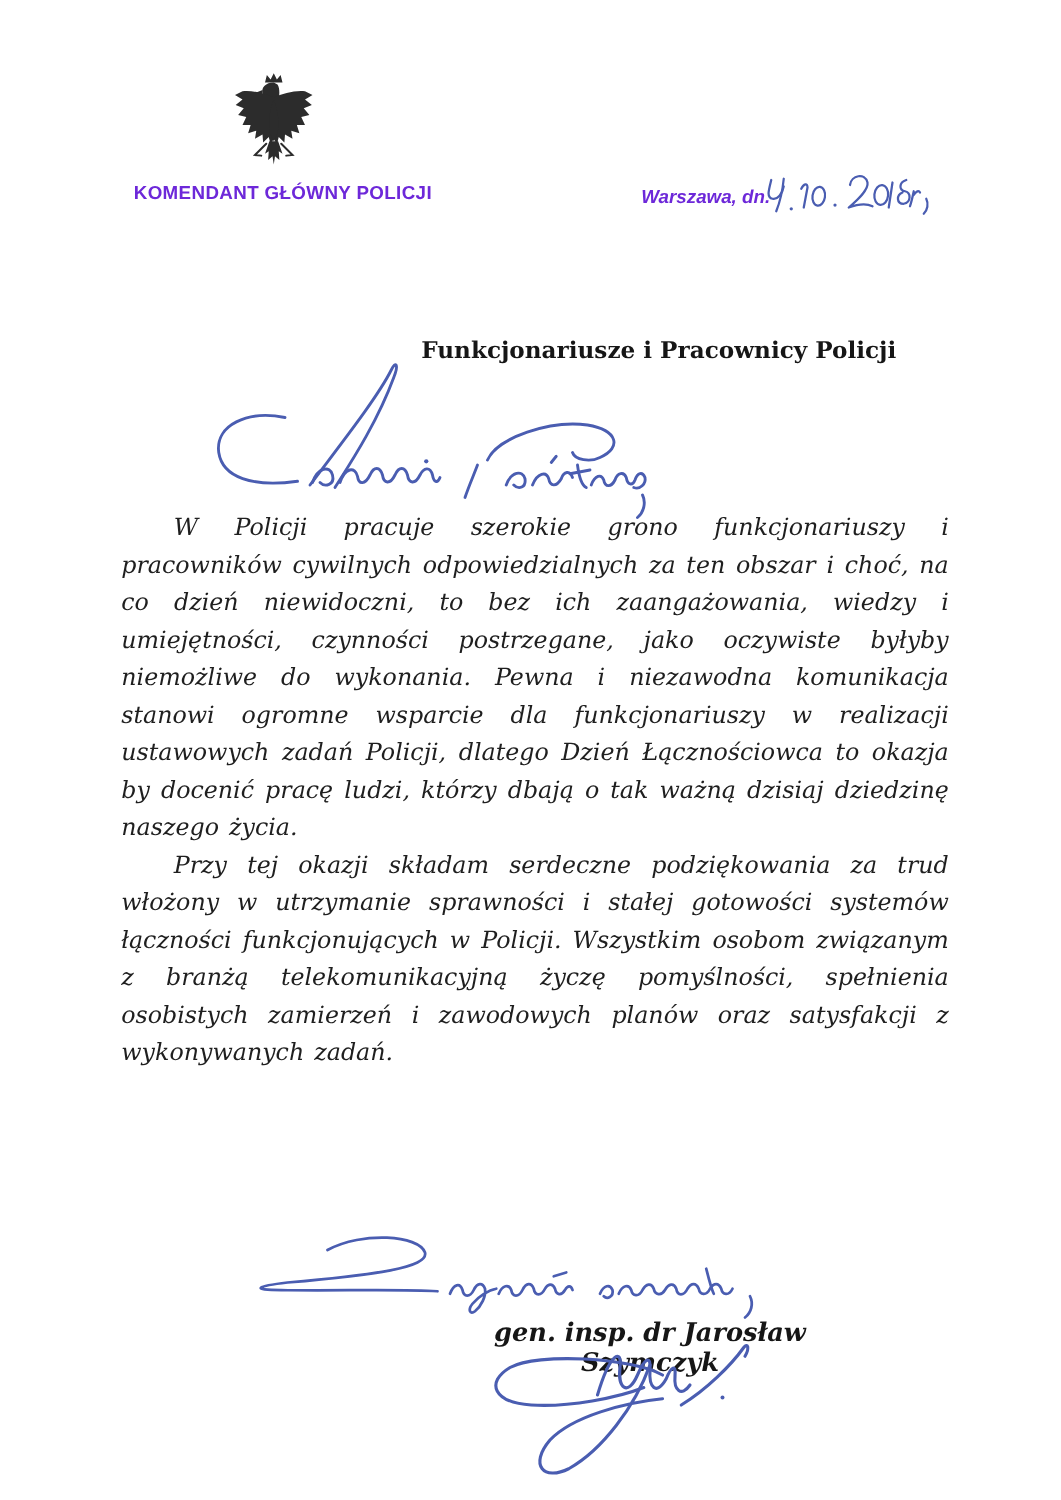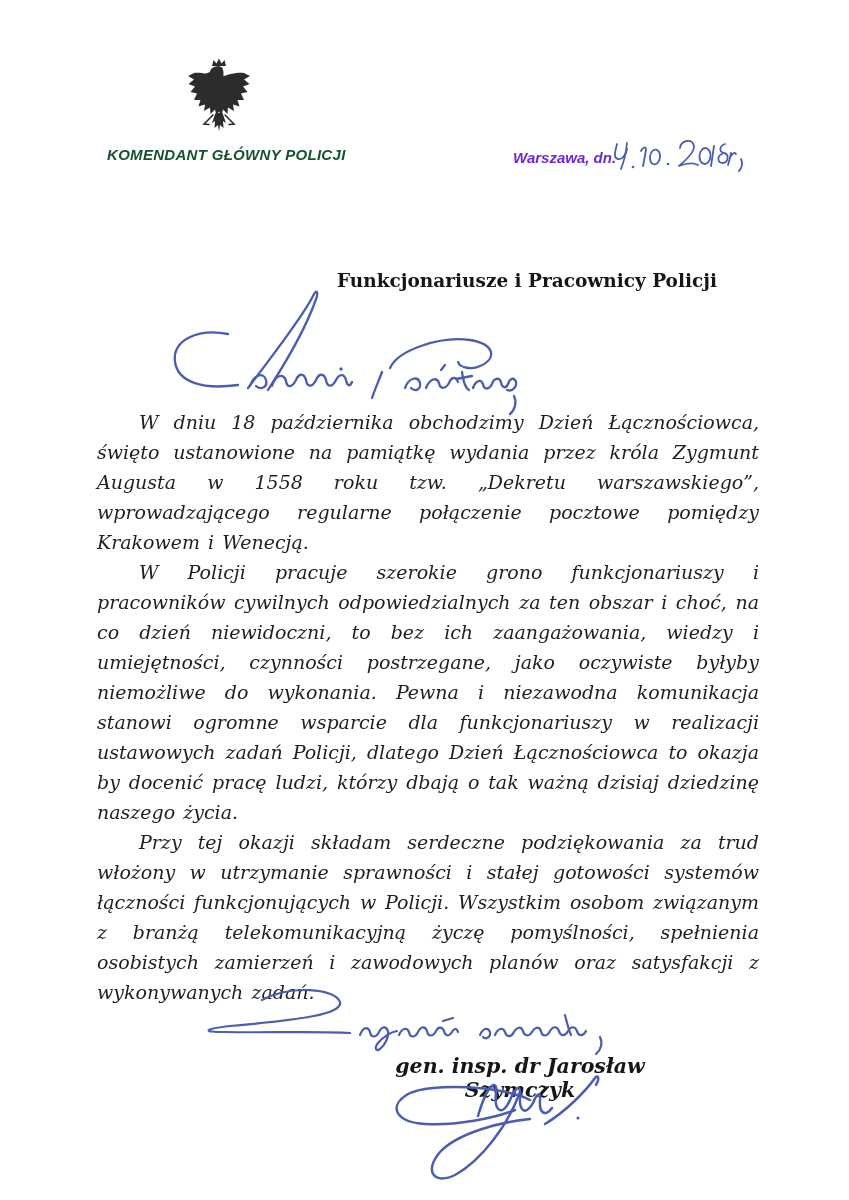--- a/index.html
+++ b/index.html
@@ -10,22 +10,22 @@
     background:#ffffff;
     overflow:hidden;
     font-family:"DejaVu Serif", serif;
     color:#1f1f1f;
   }
   .abs{position:absolute;}
   
   .sender-title{
     left:107px;top:146px;
     font-family:"Liberation Sans", sans-serif;
-    font-style:italic;font-weight:700;
-    font-size:15px;letter-spacing:.3px;color:#14532d;
+    font-weight:700;
+    font-size:15px;letter-spacing:.3px;color:#6d28d9;
   }
   .place-date-label{
     left:513px;top:149px;
     font-family:"Liberation Sans", sans-serif;
     font-style:italic;font-weight:700;
     font-size:15px;color:#6d28d9;
   }
   
   .addressee{left:337px;top:270px;line-height:21.5px;}
   .addressee .name{
@@ -108,21 +108,20 @@
       <path d="M255,110 C259,99 268,98 270,105 C271,112 265,114 261,110"></path>
       <path d="M276,110 C280,100 287,99 289,105 C290,111 295,112 299,105 C301,99 306,98 308,104"></path>
       <path d="M291,92 L295,87"></path>
       <path d="M312,94 C313,102 315,110 319,112 M306,101 L322,98"></path>
       <path d="M323,110 C326,102 331,101 333,106 C334,112 339,112 342,106 C344,100 349,99 351,104 C352,110 356,111 358,106 C360,100 364,99 366,104 C367,109 362,114 357,112"></path>
       <path d="M364,118 C367,124 365,132 360,136"></path>
     </g>
   </svg>
 
   <div class="abs letter-body">
-    <p>W dniu 18 października obchodzimy Dzień Łącznościowca, święto ustanowione na pamiątkę wydania przez króla Zygmunt Augusta w 1558 roku tzw. „Dekretu warszawskiego”, wprowadzającego regularne połączenie pocztowe pomiędzy Krakowem i Wenecją.</p>
     <p>W Policji pracuje szerokie grono funkcjonariuszy i pracowników cywilnych odpowiedzialnych za ten obszar i choć, na co dzień niewidoczni, to bez ich zaangażowania, wiedzy i umiejętności, czynności postrzegane, jako oczywiste byłyby niemożliwe do wykonania. Pewna i niezawodna komunikacja stanowi ogromne wsparcie dla funkcjonariuszy w realizacji ustawowych zadań Policji, dlatego Dzień Łącznościowca to okazja by docenić pracę ludzi, którzy dbają o tak ważną dzisiaj dziedzinę naszego życia.</p>
     <p>Przy tej okazji składam serdeczne podziękowania za trud włożony w utrzymanie sprawności i stałej gotowości systemów łączności funkcjonujących w Policji.  Wszystkim osobom związanym z branżą telekomunikacyjną życzę pomyślności, spełnienia osobistych zamierzeń i zawodowych planów oraz satysfakcji z wykonywanych zadań.</p>
   </div>
 
   <svg class="abs ink" style="left:195px;top:985px" width="420" height="75" viewBox="0 0 420 75" role="img" aria-label="z wyrazami szacunku,">
     <g stroke="#4a5db1" stroke-width="2.2">
       <path d="M67,15 C95,0 140,3 145,17 C148,29 105,35 35,41 C10,44 5,47 30,47 C65,48 125,46 155,48"></path>
       <path d="M165,50 C168,42 173,41 175,47 C176,53 181,53 184,47 C187,41 191,41 193,46 C194,52 190,60 185,64 C181,67 179,63 183,58 C188,52 196,47 202,46"></path>
       <path d="M204,50 C207,43 212,42 214,47 C215,53 220,53 223,47 C226,41 230,41 232,46 C233,52 238,52 241,46 C243,42 247,41 249,46 C250,51 254,52 257,47 C259,43 262,43 263,47"></path>
       <path d="M248,36 L258,33"></path>

